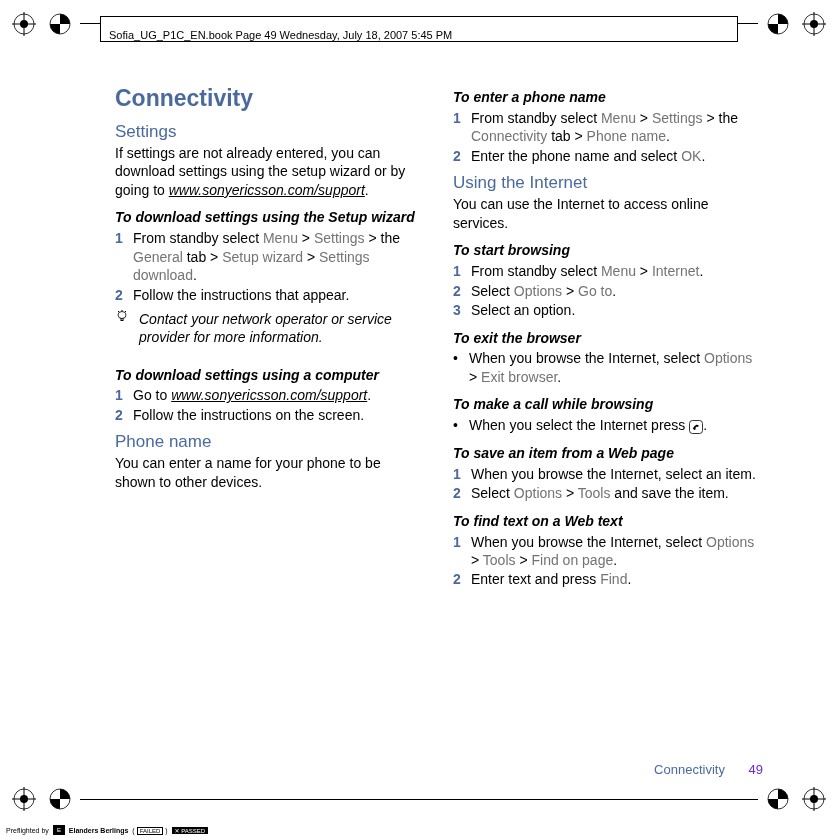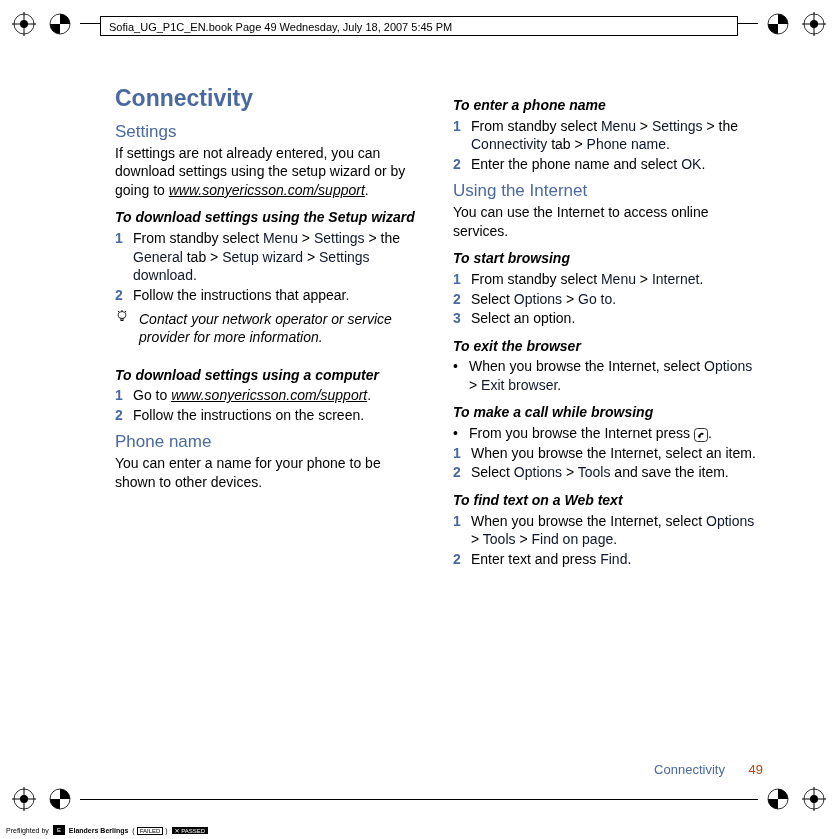--- a/index.html
+++ b/index.html
@@ -43,21 +43,21 @@
       background: #000;
     }
     .header-bar {
       position: absolute;
       top: 16px;
       left: 100px;
       right: 100px;
       height: 20px;
       border: 0.5px solid #000;
       font-size: 11px;
-      padding: 4px 8px;
+      padding: 12px 8px;
       background: #fff;
     }
     .page-content {
       position: absolute;
       top: 85px;
       left: 115px;
       right: 75px;
       bottom: 90px;
       display: flex;
       gap: 28px;
@@ -106,21 +106,21 @@
       display: flex;
       gap: 8px;
       line-height: 1.32;
       margin-bottom: 1px;
     }
     .bullet-dot {
       min-width: 8px;
       color: #000;
     }
     .bullet-body { flex: 1; }
-    .ui { color: #0f172a; }
+    .ui { color: #737373; }
     .url { font-style: italic; text-decoration: underline; }
     .tip {
       display: flex;
       gap: 8px;
       font-style: italic;
       line-height: 1.3;
       margin: 6px 0 20px 0;
     }
     .tip-icon {
       min-width: 16px;
@@ -133,21 +133,21 @@
       height: 14px;
       vertical-align: middle;
     }
     .footer {
       position: absolute;
       bottom: 62px;
       right: 75px;
       font-size: 13px;
     }
     .footer .section-name { color: #4a6a9f; margin-right: 20px; }
-    .footer .page-num { font-weight: normal; color: #c2410c; text-align: right; }
+    .footer .page-num { font-weight: normal; color: #6d28d9; text-align: right; }
     .preflight {
       position: absolute;
       bottom: 3px;
       left: 6px;
       font-size: 7px;
       display: flex;
       align-items: center;
       gap: 4px;
     }
     .preflight-badge {
@@ -249,21 +249,21 @@
     </div>
     <div class="step">
       <div class="step-num">2</div>
       <div class="step-body">Follow the instructions on the screen.</div>
     </div>
     <h2>Phone name</h2>
     <p>You can enter a name for your phone to be shown to other devices.</p>
   </div>
 
   <div class="column">
-    <p class="subhead" style="margin-top:12px">To enter a phone name</p>
+    <p class="subhead" style="margin-top:4px">To enter a phone name</p>
     <div class="step">
       <div class="step-num">1</div>
       <div class="step-body">
         <span>From standby select </span><span class="ui">Menu</span><span> &gt; </span><span class="ui">Settings</span><span> &gt; the </span><span class="ui">Connectivity</span><span> tab &gt; </span><span class="ui">Phone name</span><span>.</span>
       </div>
     </div>
     <div class="step">
       <div class="step-num">2</div>
       <div class="step-body">
         <span>Enter the phone name and select </span><span class="ui">OK</span><span>.</span>
@@ -292,26 +292,27 @@
     <div class="bullet">
       <div class="bullet-dot">•</div>
       <div class="bullet-body">
         <span>When you browse the Internet, select </span><span class="ui">Options</span><span> &gt; </span><span class="ui">Exit browser</span><span>.</span>
       </div>
     </div>
     <p class="subhead">To make a call while browsing</p>
     <div class="bullet">
       <div class="bullet-dot">•</div>
       <div class="bullet-body">
-        <span>From you browse the Internet press </span><span class="call-icon"><svg viewBox="0 0 14 14">
+        <span>When you select the Internet press </span><span class="call-icon"><svg viewBox="0 0 14 14">
               <rect x="0.5" y="0.5" width="13" height="13" rx="3" fill="none" stroke="#000" stroke-width="0.8"></rect>
               <path d="M4 9 C4 8 5 6 7 5 C8 4.5 9 5 9.5 5.5 L10 6 L8.5 7 L8 6.5 C7 7 6 8 6.5 8.5 L7 9 L5.5 10 L5 9.5 Z" fill="#000"></path>
             </svg></span><span>.</span>
       </div>
     </div>
+    <p class="subhead">To save an item from a Web page</p>
     <div class="step">
       <div class="step-num">1</div>
       <div class="step-body">When you browse the Internet, select an item.</div>
     </div>
     <div class="step">
       <div class="step-num">2</div>
       <div class="step-body">
         <span>Select </span><span class="ui">Options</span><span> &gt; </span><span class="ui">Tools</span><span> and save the item.</span>
       </div>
     </div>

